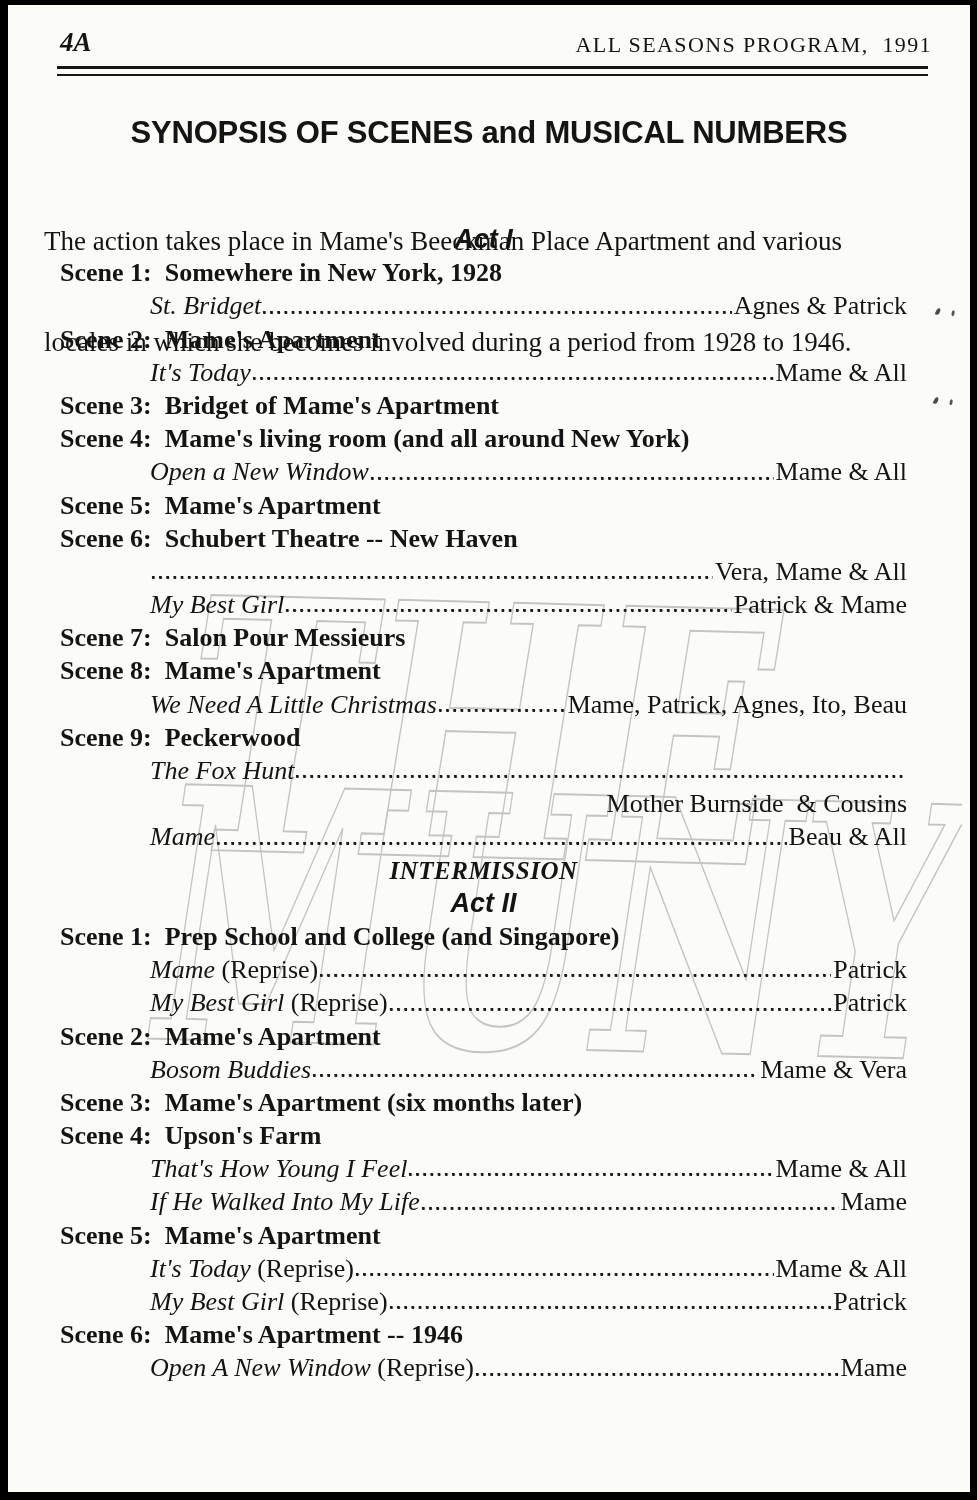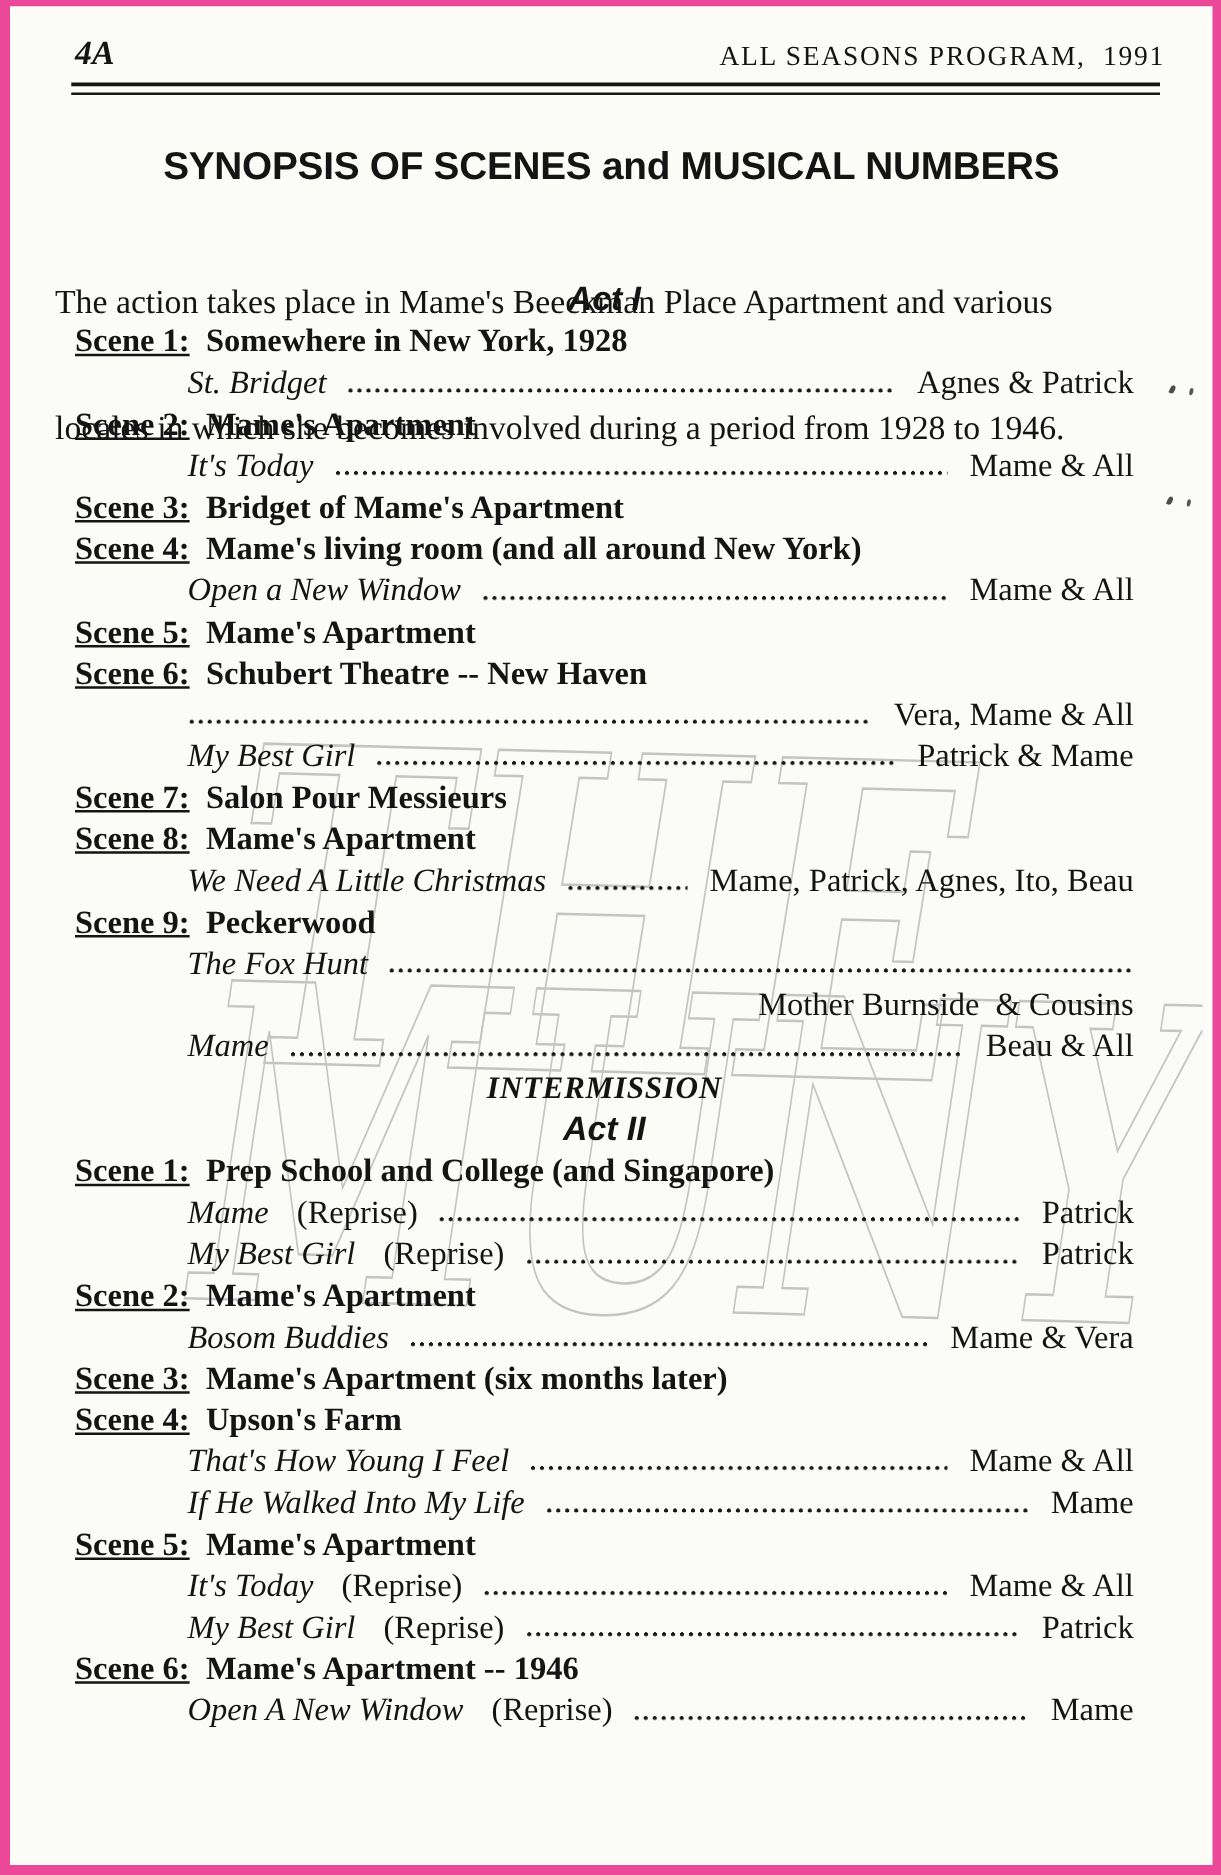--- a/index.html
+++ b/index.html
@@ -1,16 +1,16 @@
 <!DOCTYPE html>
 <html><head>
 <meta charset="utf-8">
 <style>
   html,body{margin:0;padding:0;background:#333;}
-  .page{position:relative;width:977px;height:1500px;background:#ec4899;overflow:hidden;
+  .page{position:relative;width:977px;height:1500px;background:#000000;overflow:hidden;
         font-family:"Liberation Serif",serif;}
   .paper{position:absolute;left:8px;top:5px;right:7px;bottom:8px;background:#fbfbf8;color:#141414;}
 
   
   .page-num{position:absolute;left:52px;top:22px;font-size:27px;font-weight:bold;font-style:italic;}
   .program{position:absolute;right:38px;top:27px;font-size:22px;letter-spacing:1.4px;white-space:pre;}
   .rule-thick{position:absolute;left:49px;right:42px;top:61px;height:3px;background:#161616;}
   .rule-thin{position:absolute;left:49px;right:42px;top:69px;height:2px;background:#161616;}
 
   
@@ -22,22 +22,22 @@
   
   .watermark{position:absolute;left:74px;top:518px;width:880px;height:570px;z-index:0;}
 
   
   .list{position:absolute;left:52px;right:63px;top:218px;z-index:1;}
   .hrow{height:33.2px;line-height:33.2px;text-align:center;font-style:italic;}
   .act-h{font-family:"Liberation Sans",sans-serif;font-weight:bold;font-size:27px;}
   .intermission{font-weight:bold;font-size:25px;letter-spacing:0.5px;}
   .row{display:flex;height:33.2px;line-height:33.2px;font-size:26px;white-space:pre;}
   .scene{font-weight:bold;}
-  .scene .label{margin-right:13px;text-decoration:underline;}
-  .song{padding-left:90px;gap:16px;}
+  .scene .label{margin-right:13px;}
+  .song{padding-left:90px;}
   .song .t{font-style:italic;}
   .leader{flex:1;align-self:flex-end;height:5px;margin:0 2px 8px 1px;
           background-image:radial-gradient(circle at 2.4px 2.4px,#191919 1.45px,rgba(0,0,0,0) 1.7px);
           background-size:7.2px 5px;background-repeat:repeat-x;background-position:left bottom;}
   .cont{justify-content:flex-end;}
 
   
   .artifact{position:absolute;width:4px;height:7px;background:#4c4c4c;border-radius:50% 50% 50% 0;
             transform:rotate(24deg);}
   .artifact::after{content:"";position:absolute;left:15px;top:-4px;width:3px;height:6px;background:#555;

